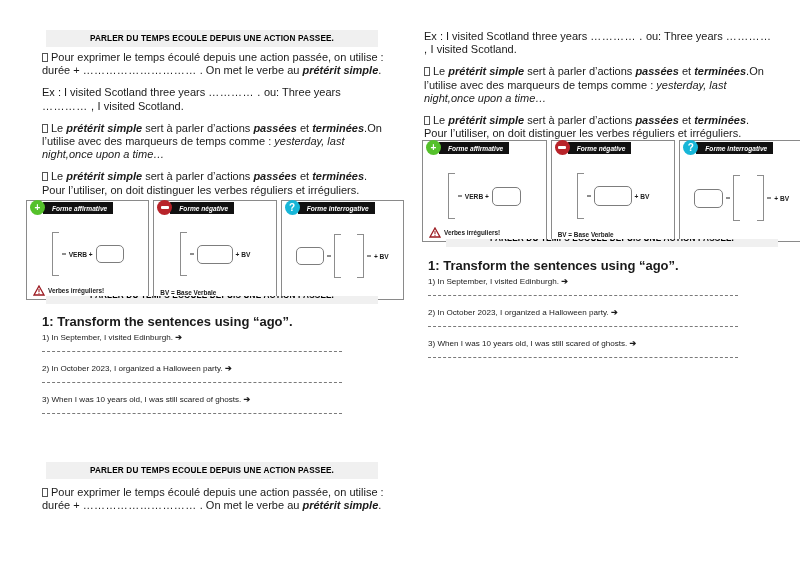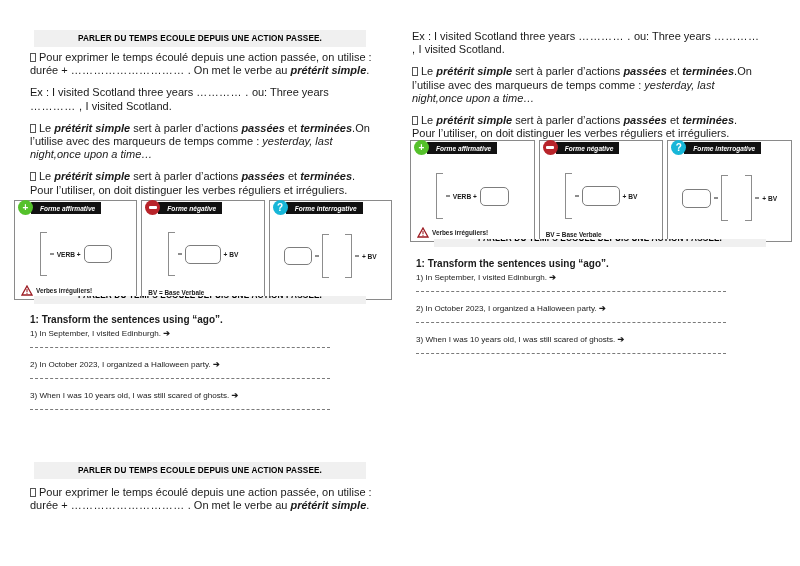--- a/index.html
+++ b/index.html
@@ -2,21 +2,21 @@
 <html><head>
 <meta charset="utf-8">
 <style>
   html,body{margin:0;padding:0;}
   body{
     width:800px;height:566px;background:#ffffff;
     font-family:"Liberation Sans", sans-serif;
     color:#1a1a1a;overflow:hidden;position:relative;
   }
   .page{position:absolute;inset:0;}
-  .col{position:absolute;top:0;width:400px;height:566px;}
+  .col{position:absolute;top:0;width:400px;height:566px;margin-left:12px;}
   .col-left{left:0;}
   .col-right{left:400px;}
 
   
   .title-band{
     background:#f0f0f0;
     text-align:center;
     font-weight:bold;
     font-size:8.2px;
     letter-spacing:.15px;
@@ -45,21 +45,21 @@
   .tofu{
     display:inline-block;
     width:4px;height:7px;
     border:1px solid #555;
     margin-right:3px;
     vertical-align:-1px;
   }
   .dots{letter-spacing:.4px;}
 
   
-  .ex-title{font-size:10px;font-weight:bold;margin:0 0 2px 0;}
+  .ex-title{font-size:13px;font-weight:bold;margin:0 0 2px 0;}
   .ex-item{font-size:8.1px;margin:0 0 1px 0;line-height:13px;}
   .arrow{font-weight:bold;}
   .answer-line{
     height:1px;
     border-top:1px dashed #7a7a7a;
     margin:7px 0 9px 0;
   }
 
   
   .forms{

